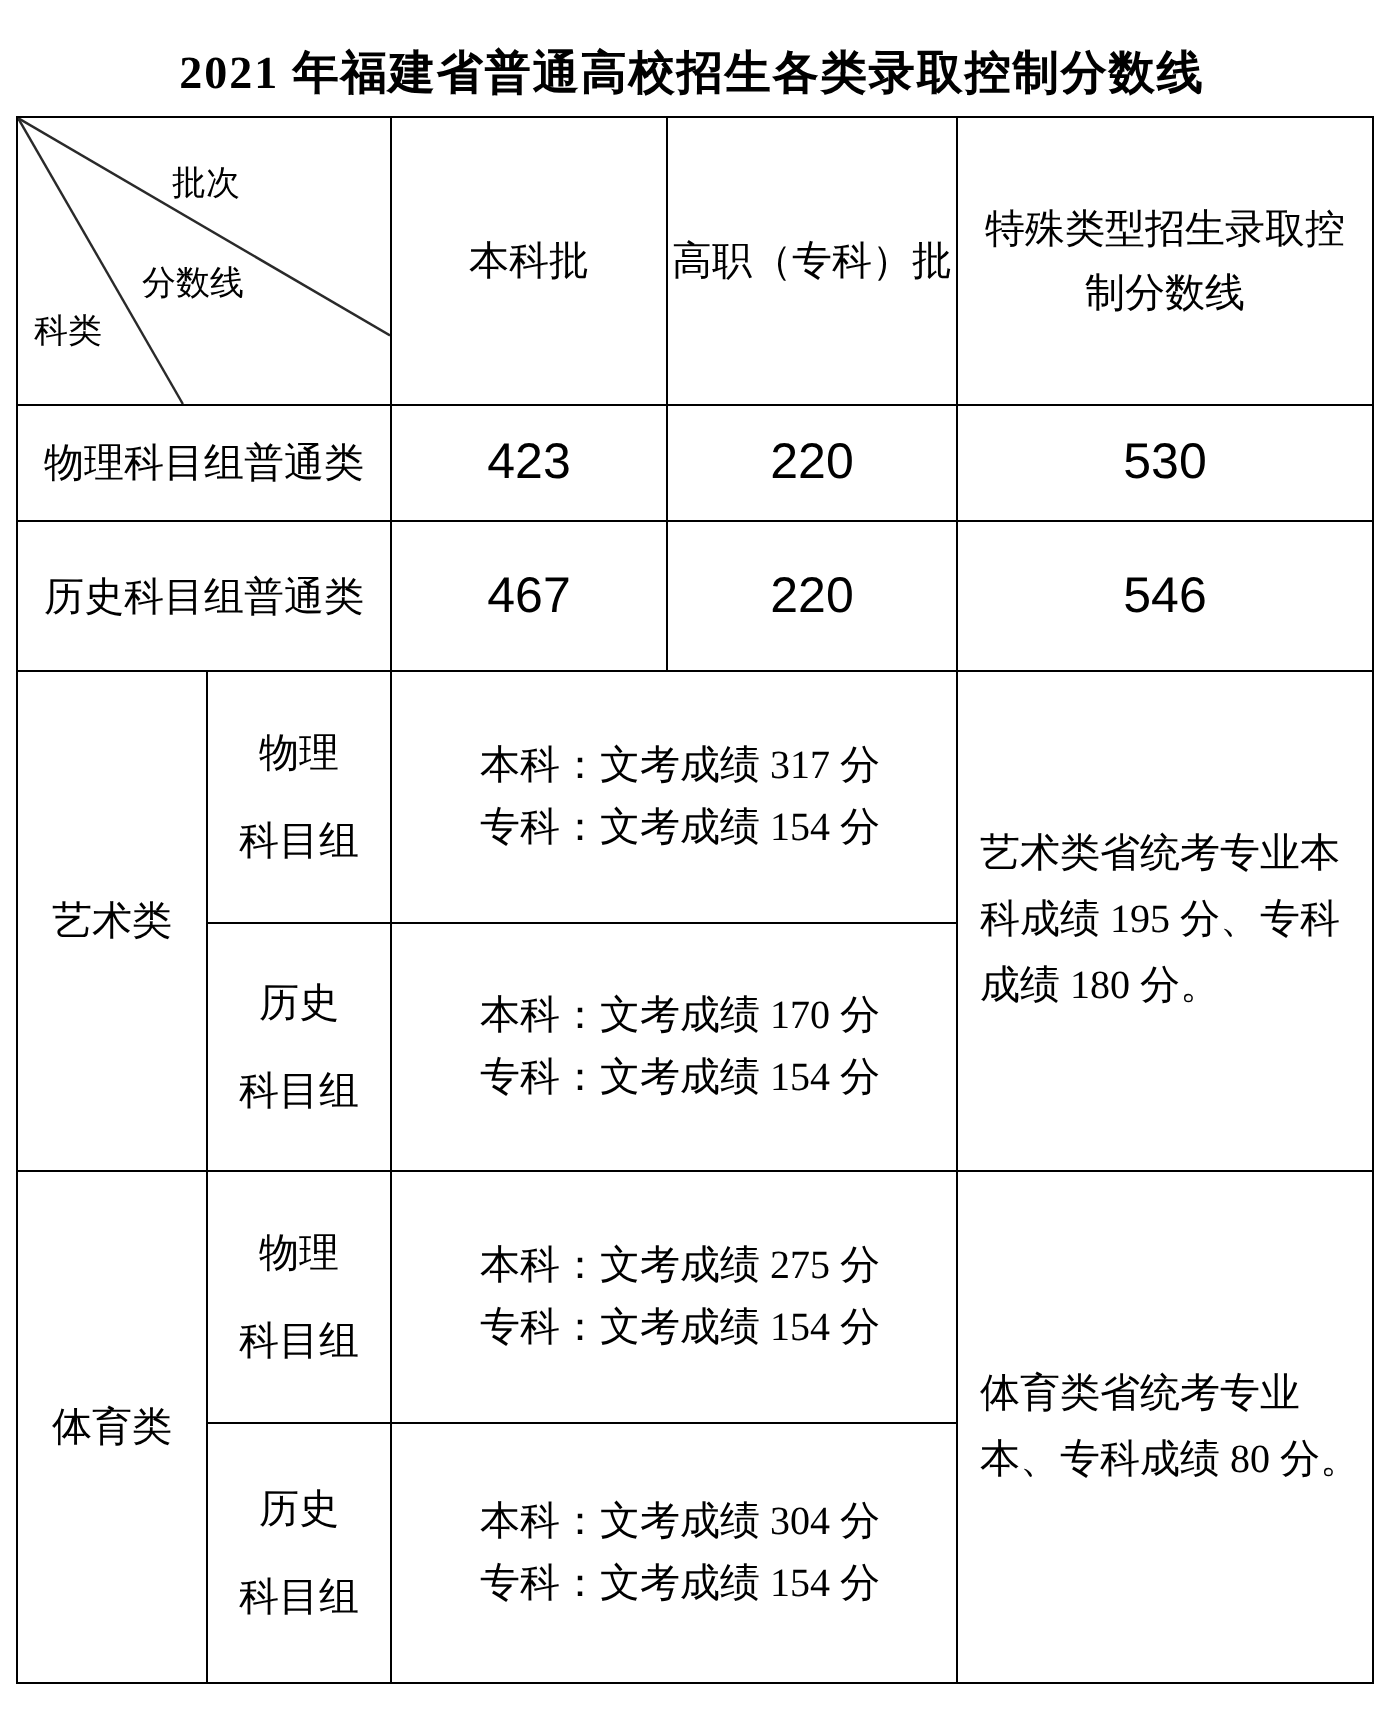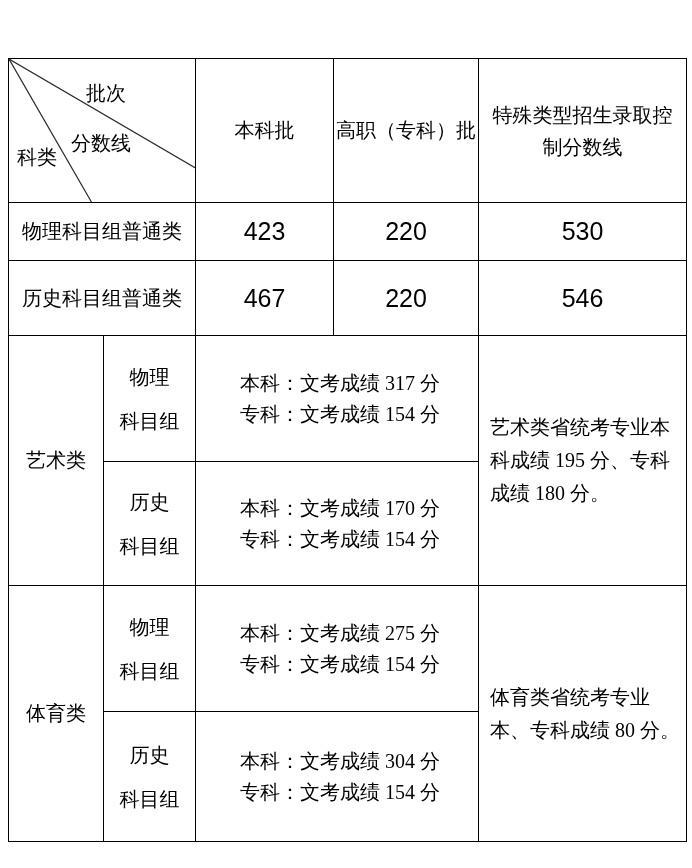--- a/index.html
+++ b/index.html
@@ -48,30 +48,31 @@
   td.note {
     text-align:left; padding-left:11px; padding-right:6px;
     white-space:pre-line; line-height:33px;margin-left:40px;
   }
   td.subj { white-space:pre-line; line-height:44px; }
 
   
   td.diag-cell { position:relative; padding:0; }
   .diag-svg { position:absolute; left:0; top:0; width:100%; height:100%; display:block; }
   .diag-svg line { stroke:#2a2a2a; stroke-width:1.2; }
-  .corner-lbl { position:absolute; font-size:20px; white-space:nowrap; }
+  .corner-lbl { position:absolute; font-size:17px; white-space:nowrap; }
   .lbl-batch    { left:77px; top:21px; }
   .lbl-scoreline{ left:62px; top:71px; }
-  .lbl-category { left:8px;  top:85px; }
+  .lbl-category { left:8px;  top:95px; }
 </style>
 </head>
 <body>
 
 <div class="page">
 
+  <div class="title">2021 年福建省普通高校招生各类录取控制分数线</div>
 
   <table class="score-table">
     <colgroup>
       <col style="width:95px">
         <col style="width:92px">
         <col style="width:138px">
         <col style="width:145px">
         <col style="width:208px">
     </colgroup>
 

